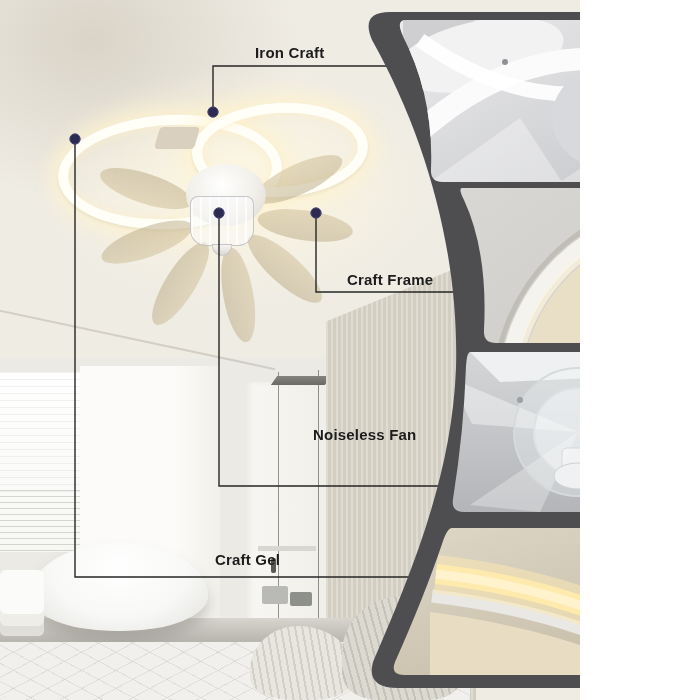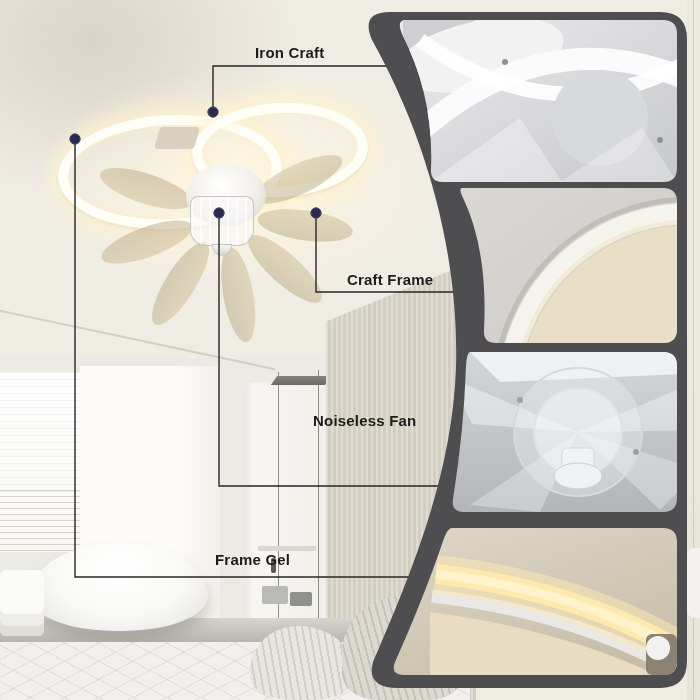--- a/index.html
+++ b/index.html
@@ -1,16 +1,16 @@
 <!DOCTYPE html>
 <html><head>
 <meta charset="utf-8">
 <style>
   html,body{margin:0;padding:0;background:#ffffff;}
-  .stage{position:relative;width:700px;height:700px;overflow:hidden;
+  .stage{position:relative;width:580px;height:700px;overflow:hidden;
          background:#efece4;font-family:"Liberation Sans",sans-serif;}
   .stage *{position:absolute;box-sizing:border-box;}
 
   
   .ceiling-shade{left:-120px;top:-120px;width:420px;height:320px;
     background:radial-gradient(closest-side,rgba(200,192,176,.55),rgba(200,192,176,0));}
   .light-glow{left:-40px;top:20px;width:560px;height:330px;
     background:radial-gradient(closest-side,rgba(255,248,224,.95),rgba(255,248,224,0) 72%);}
   .wall-zone{left:0;top:358px;width:470px;height:342px;background:#eceae5;}
   .ceiling-edge{left:-12px;top:338px;width:290px;height:2px;
@@ -226,15 +226,15 @@
       <path d="M 436 574 Q 578 590 682 652" stroke="rgba(250,232,178,.55)" stroke-width="38" fill="none"></path>
       <path d="M 436 574 Q 578 590 682 652" stroke="#ffeaae" stroke-width="20" fill="none"></path>
       <path d="M 436 574 Q 578 590 682 652" stroke="#fff3cd" stroke-width="9" fill="none"></path>
       <rect x="646" y="634" width="31" height="41" rx="6" fill="#8b8274"></rect>
       <circle cx="658" cy="648" r="12" fill="#f2f1ed"></circle>
     </g>
   </svg>
 
   <div class="callout-label" style="left:255px;top:44px">Iron Craft</div>
   <div class="callout-label" style="left:347px;top:271px">Craft Frame</div>
-  <div class="callout-label" style="left:313px;top:412px">Noiseless Fan</div>
-  <div class="callout-label" style="left:215px;top:551px">Frame Gel</div>
+  <div class="callout-label" style="left:313px;top:426px">Noiseless Fan</div>
+  <div class="callout-label" style="left:215px;top:551px">Craft Gel</div>
 </div>
 
 </body></html>

